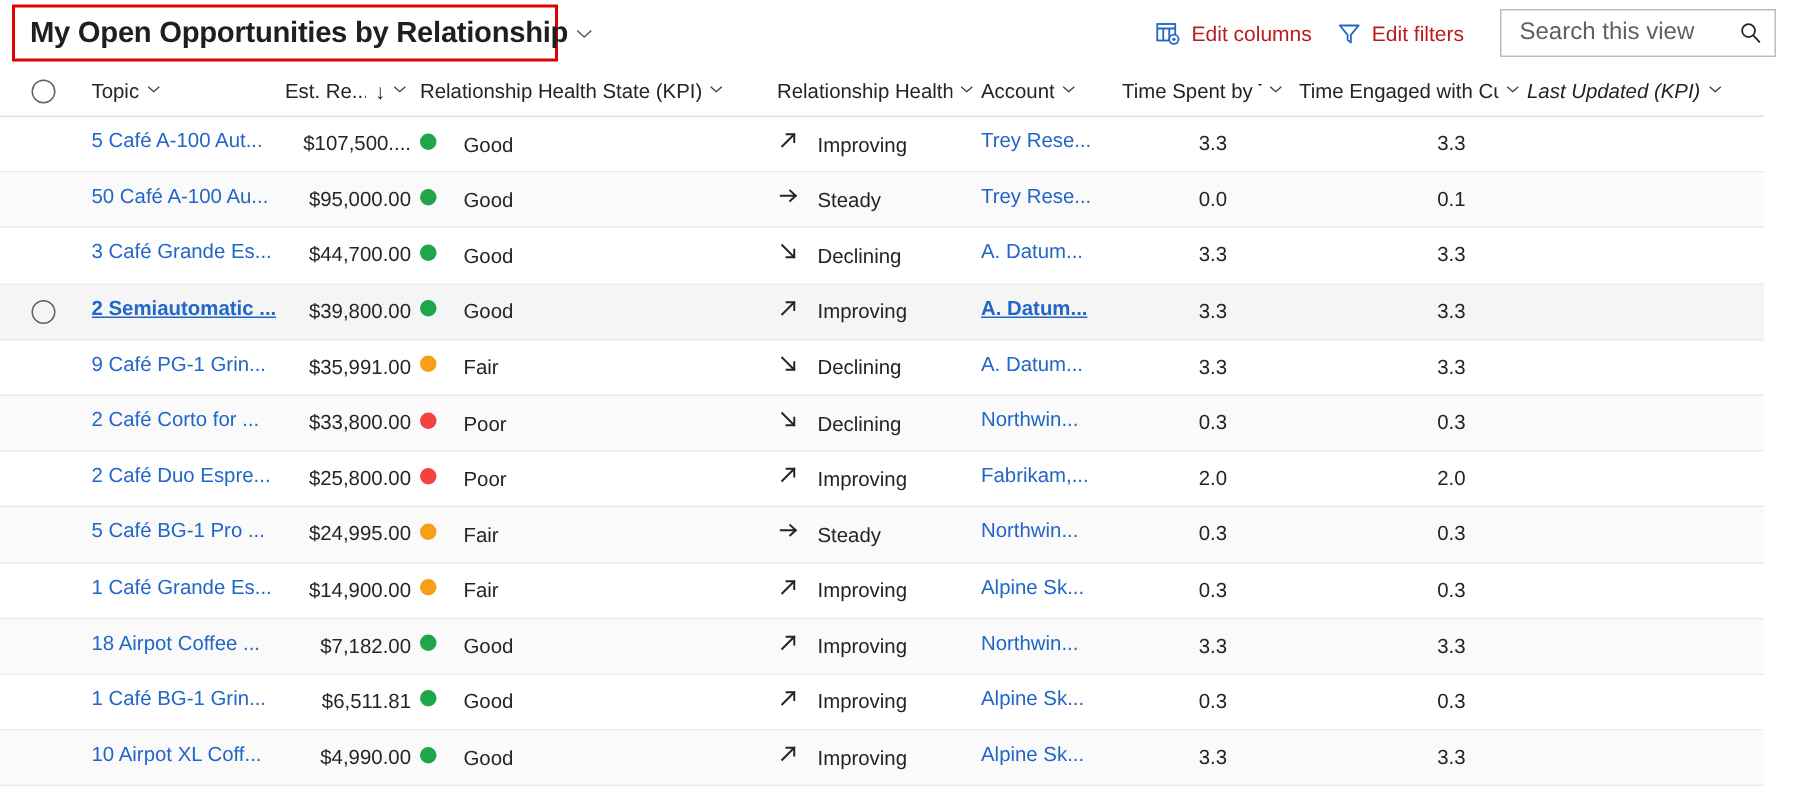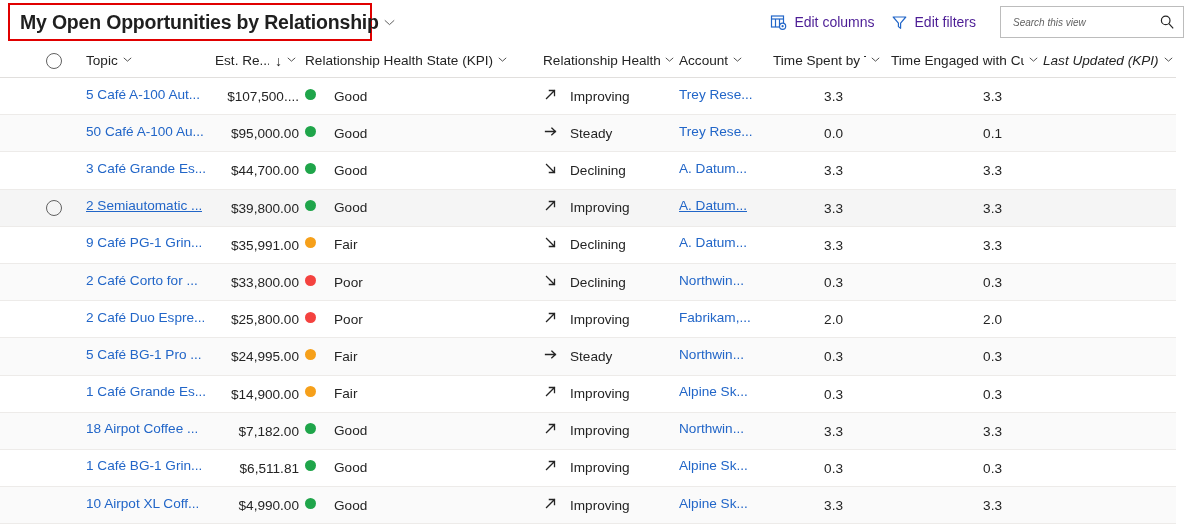--- a/index.html
+++ b/index.html
@@ -68,58 +68,56 @@
     display: flex;
     align-items: center;
     gap: 7px;
     height: 30px;
     padding: 0 8px;
     background: transparent;
     border: none;
     cursor: pointer;
     font-family: inherit;
     font-size: 14px;
-    color: #4c1d95;
+    color: #b91c1c;
     white-space: nowrap;
   }
   .cmd-ico { width: 17px; height: 17px; display: block; }
 
   #search-box {
     margin-left: 16px;
     width: 184px;
     height: 32px;
     border: 1px solid #bcbcbc;
     display: flex;
     align-items: center;
     padding: 0 8px 0 10px;
     background: #fff;
   }
   #search-input {
     flex: 1 1 auto;
     border: none;
     outline: none;
     font-family: inherit;
-    font-size: 10px;
+    font-size: 16px;
     color: #4d7c0f;
     background: transparent;
     min-width: 0;
-    font-style: italic;
   }
   #search-input::placeholder { color: #616161; opacity: 1; }
   #search-icon { width: 16px; height: 16px; flex: 0 0 auto; cursor: pointer; }
 
   
   #grid { width: 1200px; }
 
   .grid-row {
     display: flex;
     align-items: center;
     width: 1176px;
     height: 37px;
-    padding-left: 25px;
   }
   #header-row {
     height: 34px;
     border-bottom: 1px solid #e1dfdd;
     width: 1176px;
   }
   .data-row {
     border-bottom: 1px solid #edebe9;
     height: 37.2px;
   }
@@ -160,21 +158,21 @@
   .cell-link {
     font-size: 13.6px;
     color: #2266c8;
     text-decoration: none;
     white-space: nowrap;
     overflow: hidden;
     cursor: pointer;
     display: inline-block;
     max-width: 100%;
   }
-  .data-row.selected .cell-link { text-decoration: underline; }
+  .data-row.selected .cell-link { text-decoration: underline; font-weight: bold; }
 
   .cell-text {
     font-size: 13.6px;
     color: #242424;
     white-space: nowrap;
   }
 
   .kpi {
     display: flex;
     gap: 18px;

